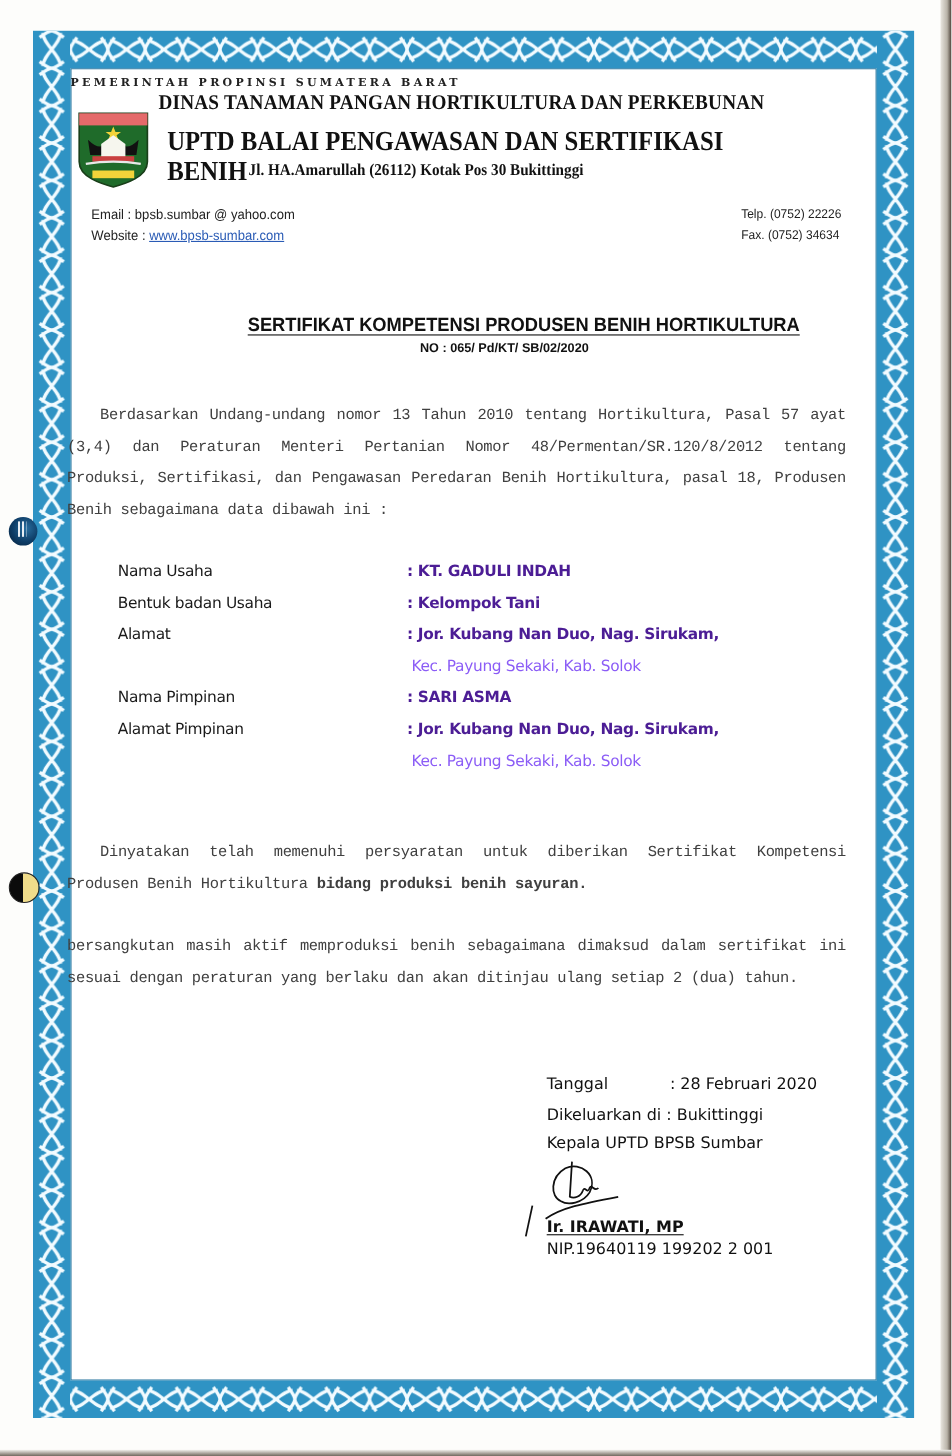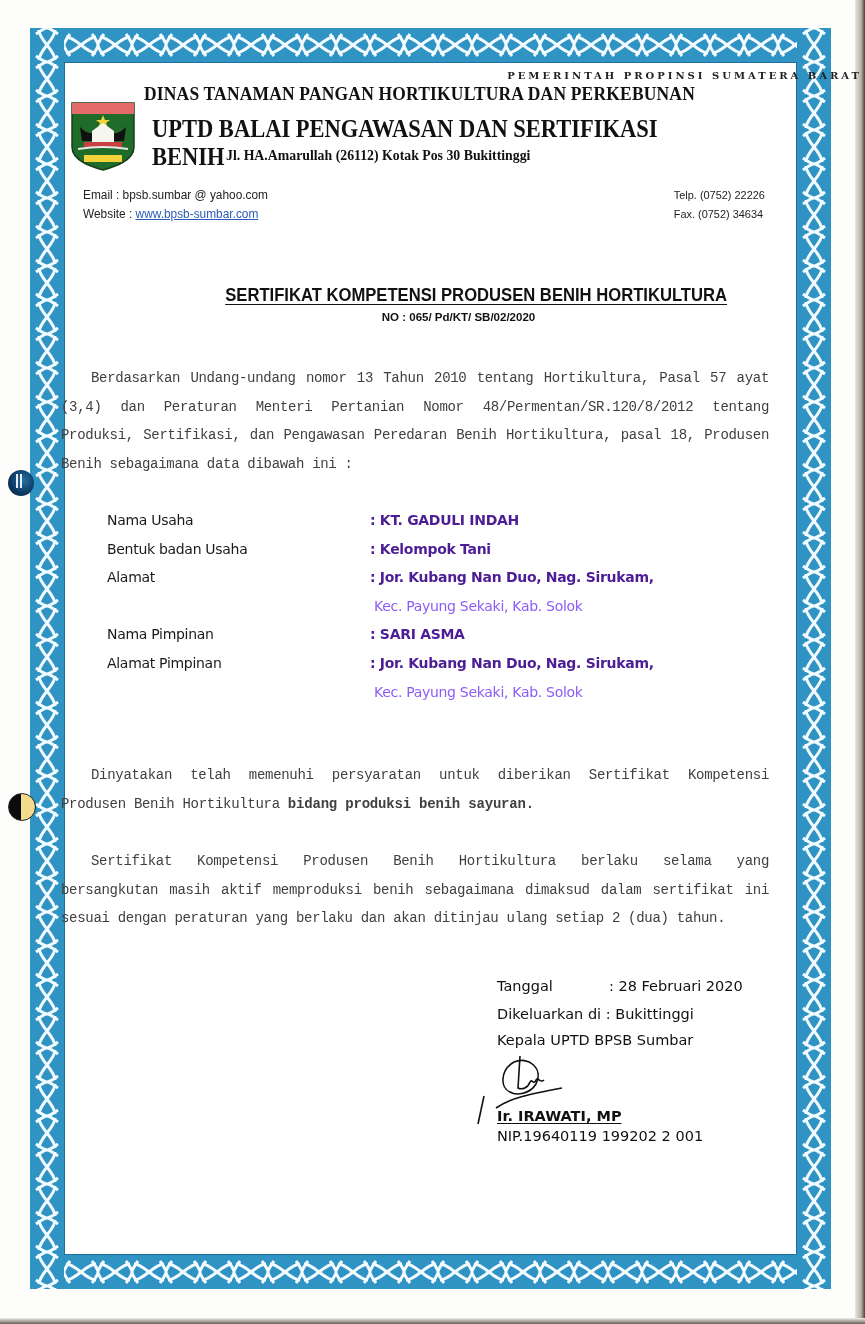--- a/index.html
+++ b/index.html
@@ -40,21 +40,21 @@
   .hole-1 { top: 470px; background: radial-gradient(circle at 60% 40%, #2a6fa0 0%, #0d3c66 55%, #061f38 100%); }
   .hole-1::after {
     content: ""; position: absolute; left: 8px; top: 4px; width: 8px; height: 14px;
     background: repeating-linear-gradient(90deg, #e8eef4 0 2px, transparent 2px 4px);
   }
   .hole-2 { top: 793px; background: linear-gradient(90deg, #0b0b0b 0 45%, #f0dc8a 45% 100%); border: 1px solid #222; }
 
   
   .letterhead { position: absolute; left: 64px; top: 64px; width: 733px; }
   .gov-line {
-    position: absolute; left: 0; top: 6px; width: 798px; text-align: right;
+    position: absolute; left: 0; top: 6px; width: 798px; text-align: left;
     font-family: "DejaVu Serif", serif; font-size: 10px; letter-spacing: 3px; font-weight: bold;
     color: #222;
   }
   .dept-line {
     position: absolute; left: 80px; top: 19px;
     font-family: "Liberation Serif", serif; font-size: 19px; font-weight: bold; color: #111;
     transform: scaleX(0.92); transform-origin: left;
     letter-spacing: 0.2px;
   }
   .uptd-line {
@@ -210,21 +210,20 @@
     <span class="val">: Jor. Kubang Nan Duo, Nag. Sirukam,</span>
   </div>
   <div class="row">
     <span class="val2">Kec. Payung Sekaki, Kab. Solok</span>
   </div>
 </div>
 
 <div class="body-text p2 indent"><span>Dinyatakan telah memenuhi persyaratan untuk diberikan Sertifikat Kompetensi Produsen Benih Hortikultura </span><b>bidang produksi benih sayuran.</b></div>
 
 <div class="body-text p3">
-  <span class="l1">Sertifikat Kompetensi Produsen Benih Hortikultura berlaku selama yang</span>
   <span>bersangkutan masih aktif memproduksi benih sebagaimana dimaksud dalam sertifikat ini sesuai dengan peraturan yang berlaku dan akan ditinjau ulang setiap 2 (dua) tahun.</span>
 </div>
 
 <div class="sign">
   <div class="r" style="top:0px;margin-top:36px;"><span>Dikeluarkan di</span> <span>: Bukittinggi</span></div>
   <div class="r" style="top:8px;"><span class="tab">Tanggal</span><span>: 28 Februari 2020</span></div>
   <div class="r" style="top:62px;">Kepala UPTD BPSB Sumbar</div>
   <div class="r name" style="top:138px;">Ir. IRAWATI, MP</div>
   <div class="r" style="top:158px;">NIP.19640119 199202 2 001</div>
 </div>

